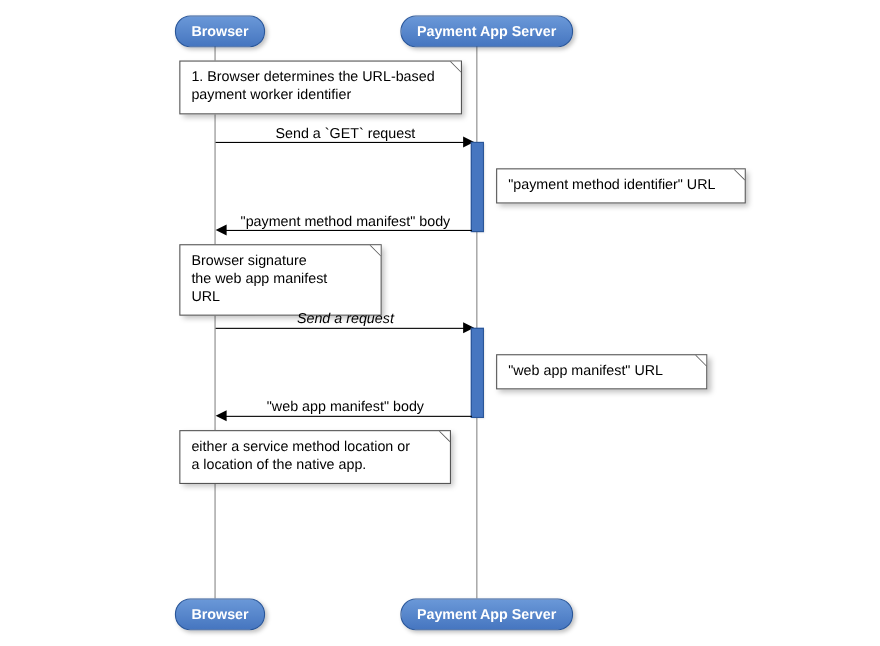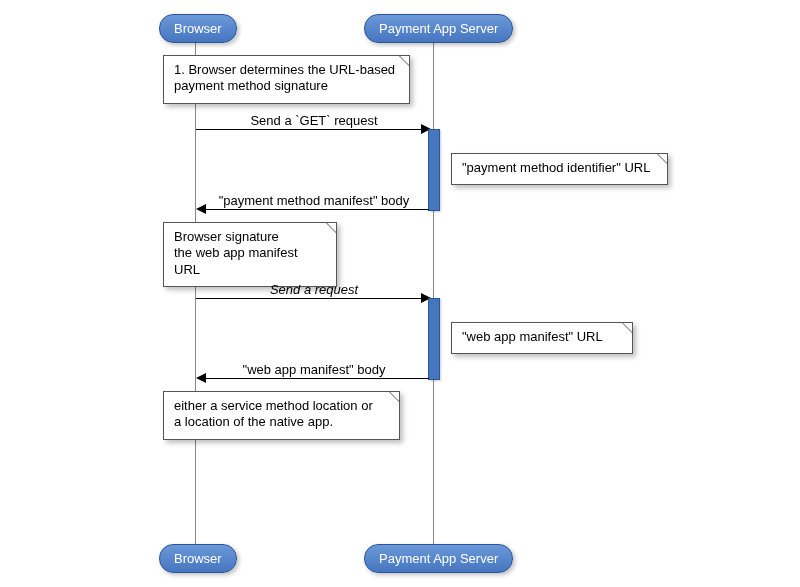--- a/index.html
+++ b/index.html
@@ -13,21 +13,21 @@
     color: #000;
     position: relative;
     overflow: hidden;
   }
   .participant {
     position: absolute;
     background: linear-gradient(#6a98d8, #4676c0);
     border: 1px solid #2a5698;
     border-radius: 14px;
     color: #fff;
-    font-weight: normal;
+    font-weight: bold;
     text-align: center;
     padding: 6px 14px;
     box-shadow: 2px 2px 4px rgba(0,0,0,0.25);
   }
   .lifeline {
     position: absolute;
     width: 0;
     border-left: 1px solid #888;
   }
   .activation {
@@ -35,21 +35,21 @@
     width: 10px;
     background: #4676c0;
     border: 1px solid #2a5698;
     box-shadow: 1px 1px 2px rgba(0,0,0,0.2);
   }
   .note {
     position: absolute;
     background: #fff;
     border: 1px solid #555;
     box-shadow: 3px 3px 5px rgba(0,0,0,0.25);
-    padding: 6px 10px 8px 10px;
+    padding: 6px 20px 8px 10px;
     line-height: 1.25;
   }
   
   .note::before {
     content:"";
     position:absolute;
     top:0; right:0;
     width:0; height:0;
     border-left:10px solid transparent;
     border-top:10px solid #555;
@@ -92,21 +92,21 @@
 <body>
 
 <div class="lifeline" style="left:195px; top:41px; height:503px;"></div>
 <div class="lifeline" style="left:433px; top:41px; height:503px;"></div>
 
 <div class="participant" style="left:159px; top:14px;"><span>Browser</span></div>
 <div class="participant" style="left:364px; top:14px;"><span>Payment App Server</span></div>
 
 <div class="note" style="left:163px; top:55px; width:225px;">
   <div>1. Browser determines the URL-based</div>
-  <div>payment method signature</div>
+  <div>payment worker identifier</div>
 </div>
 
 <div class="msg-label" style="left:314px; top:113px;">Send a `GET` request</div>
 <div class="msg-line" style="left:196px; top:129px; width:227px;"></div>
 <div class="arrow-right" style="left:421px; top:124px;"></div>
 
 <div class="activation" style="left:428px; top:129px; height:80px;"></div>
 
 <div class="note" style="left:451px; top:153px; width:195px;">
   <span>"payment method identifier" URL</span>

